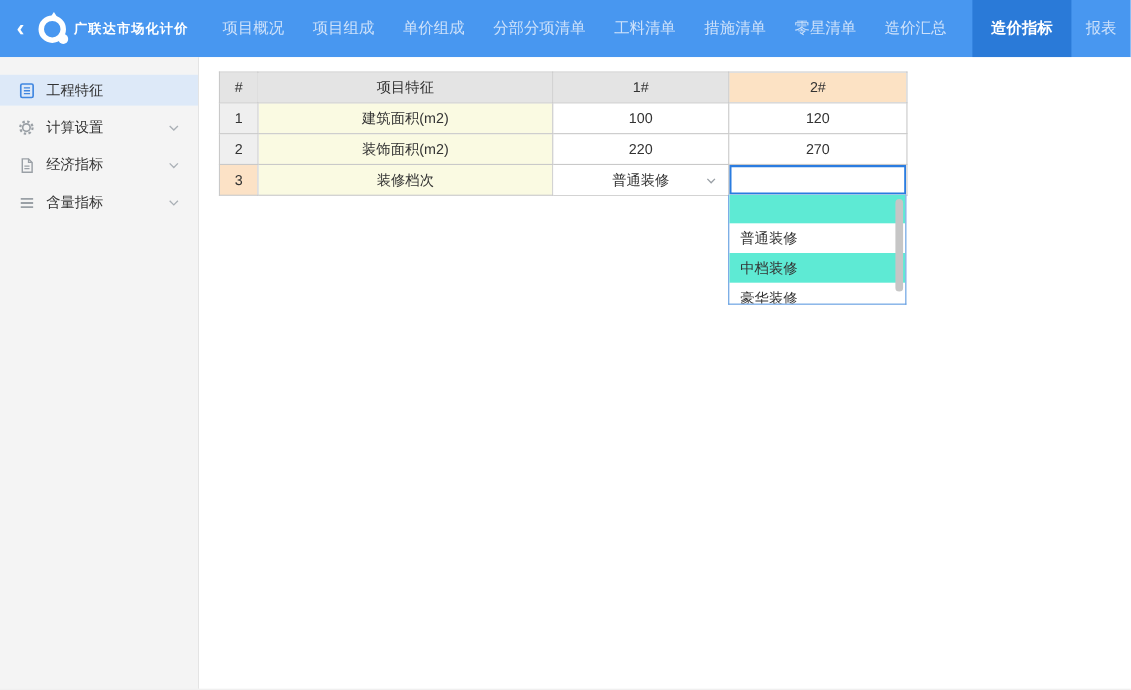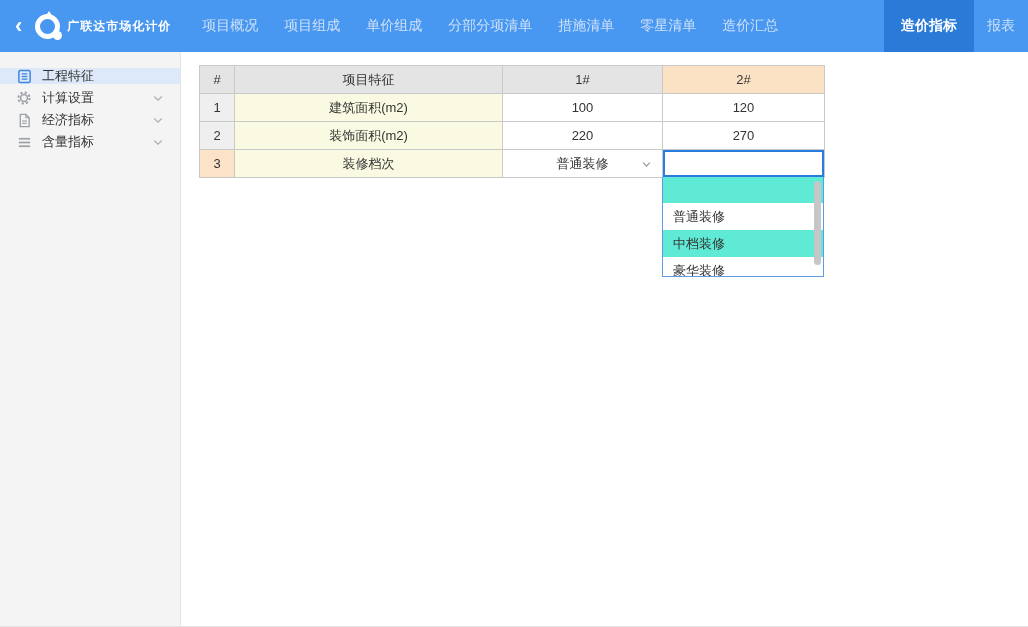--- a/index.html
+++ b/index.html
@@ -16,21 +16,21 @@
   .logo .dot { position:absolute; right:0px; bottom:0px; width:9px; height:9px; background:#fff; border-radius:50%; }
   .logo .notch { position:absolute; left:10px; top:-2px; width:0; height:0; border-left:4px solid transparent; border-right:4px solid transparent; border-bottom:6px solid #fff; }
   .app-title { margin-left:5px; font-size:12px; font-weight:bold; letter-spacing:1px; white-space:nowrap; }
   .nav { display:flex; align-items:stretch; margin-left:18px; flex:1; }
   .nav-item { display:flex; align-items:center; padding:8px 13px; font-size:14px; color:#cde1fa; white-space:nowrap; cursor:pointer; }
   .nav-item.active { background:#2a7ad8; color:#fff; font-weight:bold; padding:12px 17px; margin-left:auto; }
 
   
   .content { display:flex; height:574px; }
   .sidebar { width:181px; background:#f4f4f4; border-right:1px solid #e4e4e4; padding-top:16px; flex-shrink:0; }
-  .side-item { height:16px; margin-bottom:6px; display:flex; align-items:center; padding:0 16px; font-size:13px; color:#333; cursor:pointer; }
+  .side-item { height:28px; margin-bottom:6px; display:flex; align-items:center; padding:0 16px; font-size:13px; color:#333; cursor:pointer; }
   .side-item.selected { background:#dde9f8; }
   .side-icon { width:16px; height:16px; margin-right:10px; display:flex; align-items:center; justify-content:center; flex-shrink:0; }
   .side-chevron { margin-left:auto; display:flex; align-items:center; }
 
   .main { flex:1; position:relative; background:#fff; }
 
   
   table.features { position:absolute; left:18px; top:13px; border-collapse:collapse; font-size:13px; color:#333; table-layout:fixed; }
   table.features th, table.features td { border:1px solid #c9c9c9; height:28px; padding:0; text-align:center; font-weight:normal; overflow:hidden; }
   table.features th { background:#e4e4e4; }
@@ -64,20 +64,21 @@
           <span class="dot"></span>
           <span class="notch"></span>
       </span>
       <span class="app-title">广联达市场化计价</span>
     </div>
     <nav class="nav">
       <span class="nav-item">项目概况</span>
       <span class="nav-item">项目组成</span>
       <span class="nav-item">单价组成</span>
       <span class="nav-item">分部分项清单</span>
+      <span class="nav-item">工料清单</span>
       <span class="nav-item">措施清单</span>
       <span class="nav-item">零星清单</span>
       <span class="nav-item">造价汇总</span>
       <span class="nav-item active">造价指标</span>
       <span class="nav-item">报表</span>
     </nav>
   </header>
 
   <div class="content">
 

